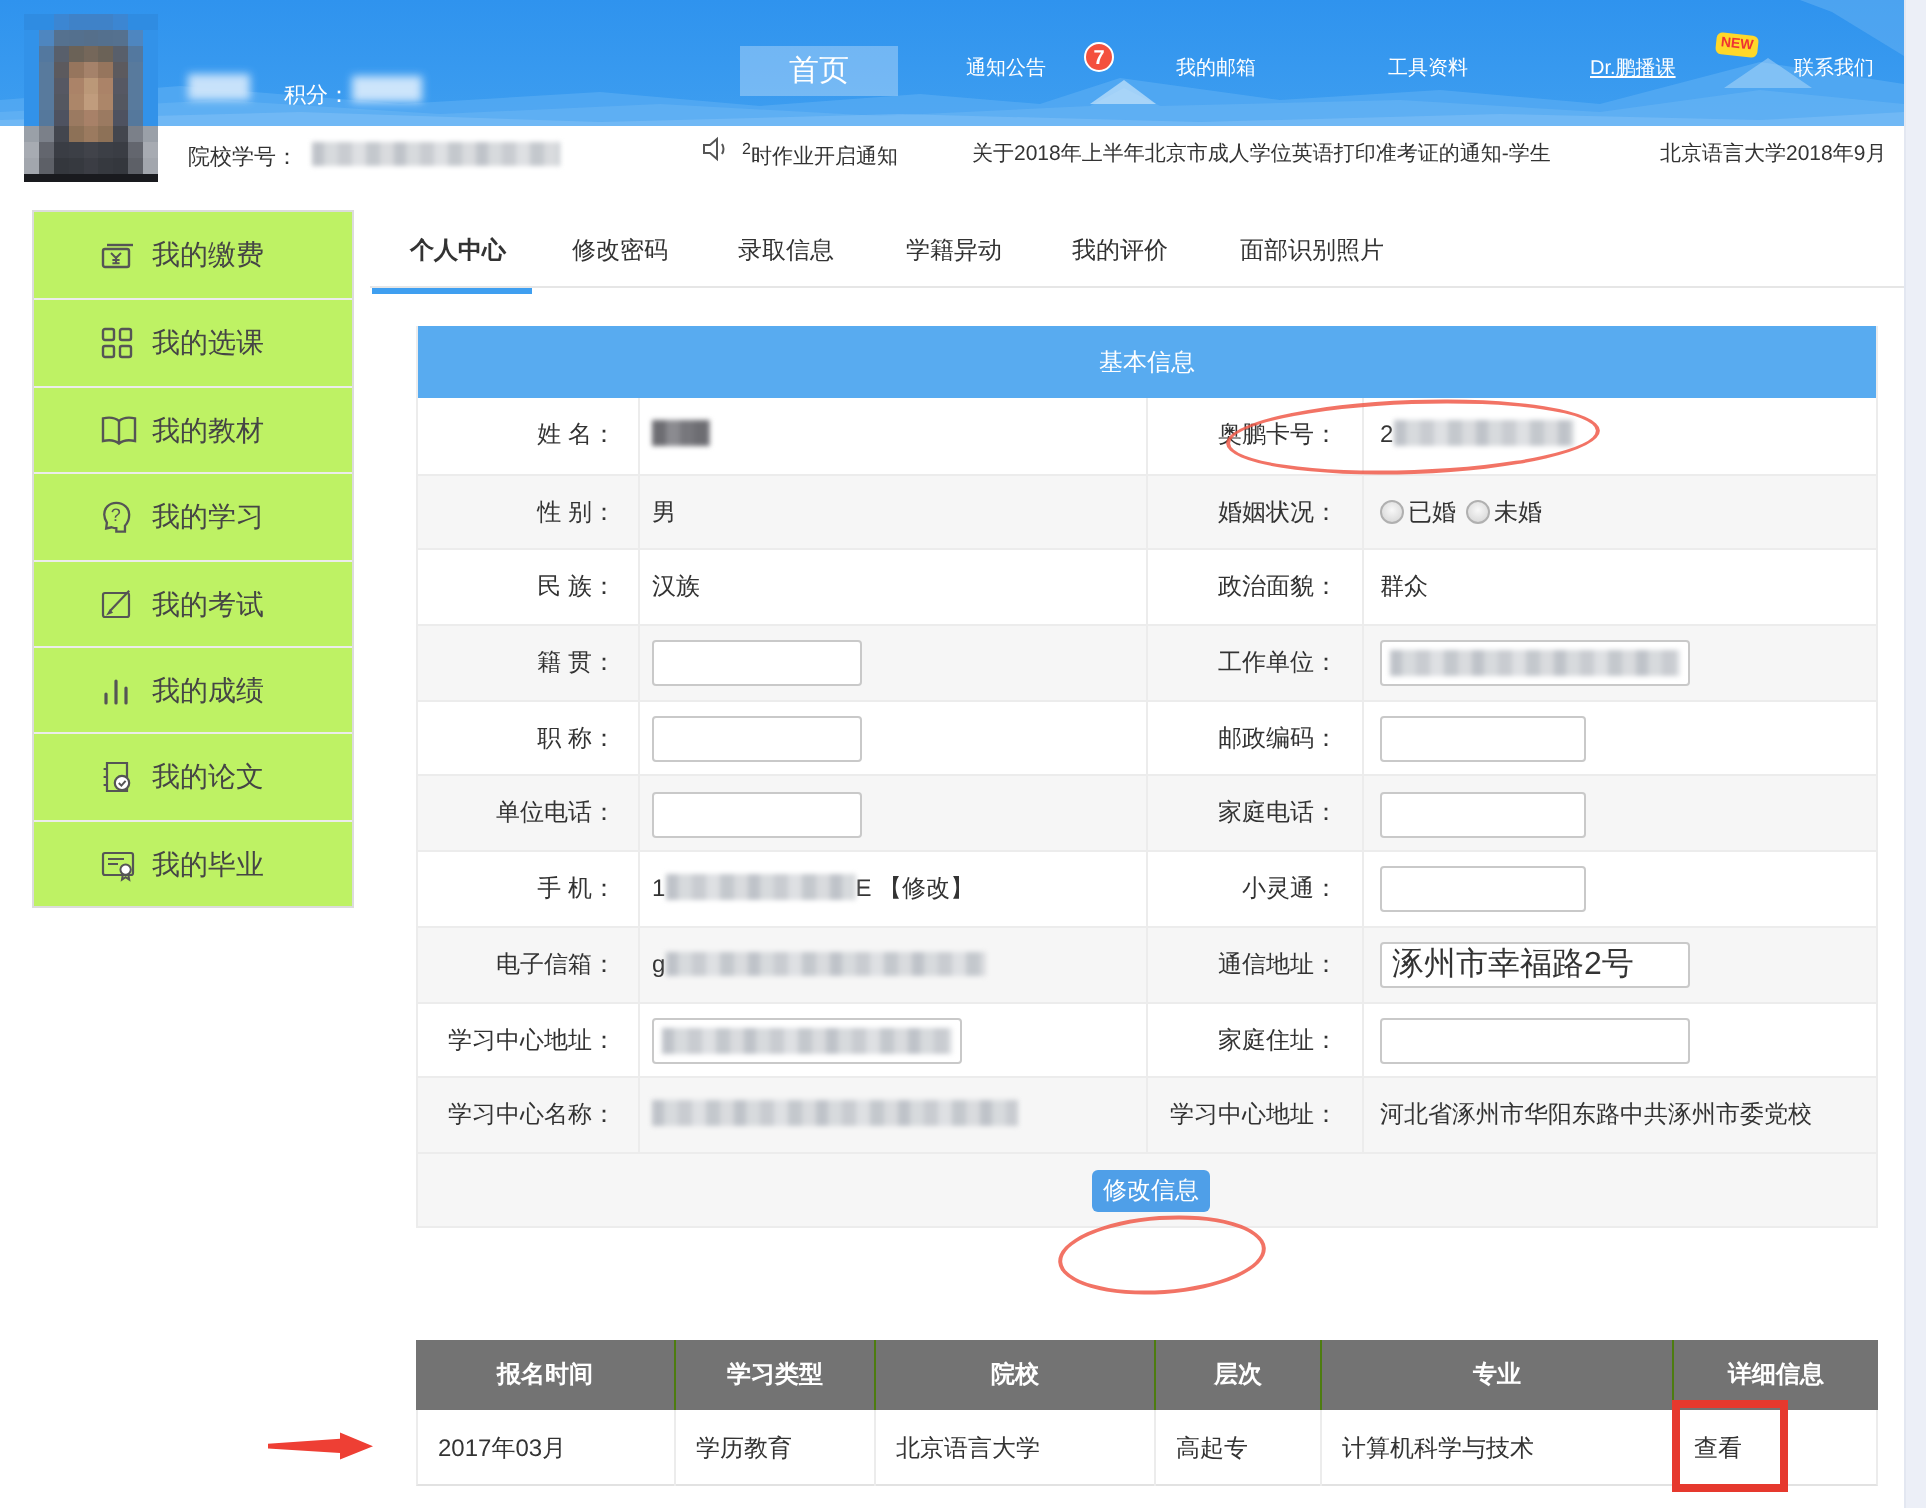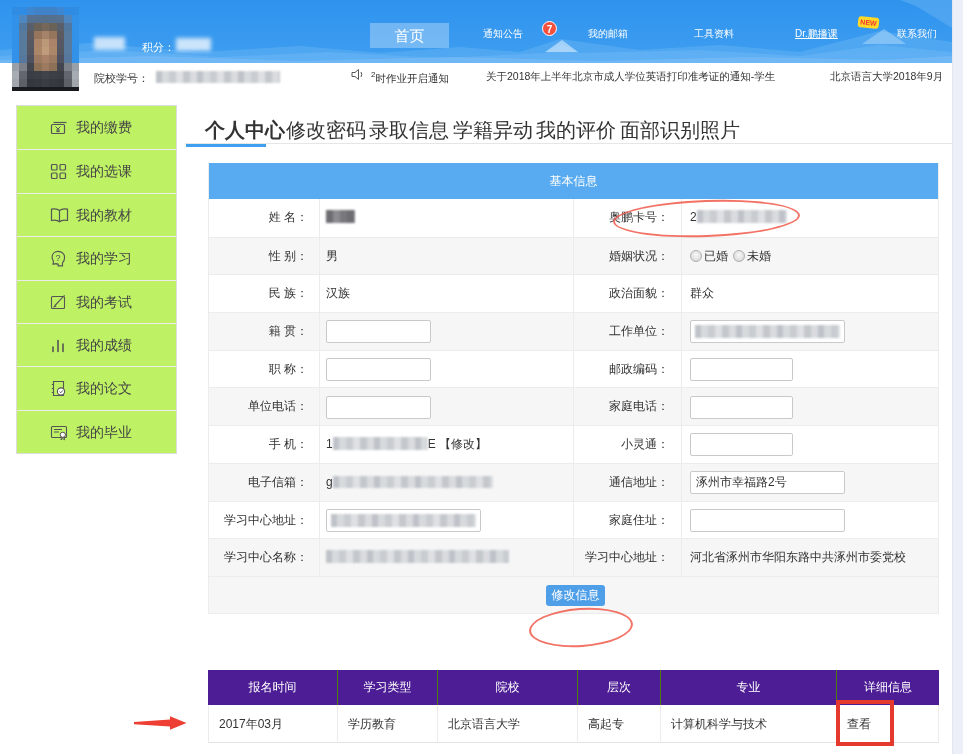--- a/index.html
+++ b/index.html
@@ -47,21 +47,21 @@
   
   #side { position:absolute; left:16px; top:105px; width:161px; height:349px;
     border:1px solid #dcdcdc; background:#bef264; }
   .sitem { position:relative; height:43.4px; border-top:1px solid #ececec; }
   .sitem:first-child { border-top:none; }
   .sitem svg { position:absolute; left:33px; top:13px; }
   .sitem span { position:absolute; left:59px; top:13px; font-size:14px; color:#454545; }
 
   
   #tabs { position:absolute; left:0; top:117px; width:952px; }
-  .tab { position:absolute; top:0; font-size:20px; color:#333; white-space:nowrap; }
+  .tab { position:absolute; top:0; font-size:12px; color:#333; white-space:nowrap; }
   #tabline { position:absolute; left:185px; top:143px; width:767px; height:1px; background:#e6e6e6; }
   #tabblue { position:absolute; left:186px; top:144px; width:80px; height:2.5px; background:#3f9ff0; }
 
   
   #tbl { position:absolute; left:208px; top:163px; width:731px;
     border-left:1px solid #ececec; border-right:1px solid #ececec; border-bottom:1px solid #ececec; }
   #tblhead { height:36px; background:#58abf0; color:#fff; font-size:12px;
     text-align:center; line-height:37px; }
   .trow { position:relative; height:37.7px; border-top:1px solid #ececec; background:#fff; }
   .trow:nth-child(2) { border-top:none; }
@@ -79,21 +79,21 @@
   .w105 { width:105px; } .w155 { width:155px; } .w103 { width:103px; }
   .radio { display:inline-block; vertical-align:-2px; width:12px; height:12px; border-radius:50%;
     background:radial-gradient(circle at 50% 40%, #f8f8f8 0%, #ddd 70%, #b9b9b9 100%);
     border:1px solid #b0b0b0; margin-right:2px; }
   #btnrow { position:relative; height:37.4px; border-top:1px solid #ececec; background:#f6f6f6; }
   #btn { position:absolute; left:337px; top:8px; width:59px; height:21px; background:#4f9fe8;
     border-radius:3px; color:#fff; font-size:12px; text-align:center; line-height:21px; }
 
   
   #tbl2 { position:absolute; left:208px; top:670px; width:731px; }
-  #t2head { position:relative; height:35px; background:#4c1d95; }
+  #t2head { position:relative; height:35px; background:#737373;font-weight:bold; }
   #t2head div { position:absolute; top:0; height:35px; line-height:35px; text-align:center;
     color:#fff; font-size:12px; border-left:1px solid #4d7c0f; }
   #t2row { position:relative; height:38px; background:#fff; border-bottom:1px solid #e2e2e2;
     border-left:1px solid #ececec; border-right:1px solid #ececec; }
   #t2row div { position:absolute; top:0; height:38px; line-height:38px; font-size:12px;
     color:#333; border-left:1px solid #ececec; padding-left:10px; }
 
   
   #ell1 { position:absolute; left:613px; top:200px; width:187px; height:37px;
     border:2px solid rgba(240,90,74,.85); border-radius:50%; transform:rotate(-2deg); }
@@ -362,21 +362,21 @@
     <div class="trow">
       <div class="lab1">手 机：</div>
       <div class="val1">1<span class="mosaic" style="display:inline-block;width:95px;height:13px;vertical-align:-2px;"></span>E 【修改】</div>
       <div class="lab2">小灵通：</div>
       <div class="val2"><span class="inp w103"></span></div>
     </div>
     <div class="trow g">
       <div class="lab1">电子信箱：</div>
       <div class="val1">g<span class="mosaic" style="display:inline-block;width:160px;height:12px;vertical-align:-2px;"></span></div>
       <div class="lab2">通信地址：</div>
-      <div class="val2"><span class="inp w155" style="line-height:21px;padding-left:5px;font-size:12px;">涿州市幸福路2号</span></div>
+      <div class="val2"><span class="inp w155" style="line-height:21px;padding-left:5px;font-size:16px;">涿州市幸福路2号</span></div>
     </div>
     <div class="trow">
       <div class="lab1">学习中心地址：</div>
       <div class="val1"><span class="inp w155"><span class="mosaic" style="display:block;margin:4px 4px;height:13px;"></span></span></div>
       <div class="lab2">家庭住址：</div>
       <div class="val2"><span class="inp w155"></span></div>
     </div>
     <div class="trow g">
       <div class="lab1">学习中心名称：</div>
       <div class="val1"><span class="mosaic" style="display:inline-block;width:183px;height:13px;vertical-align:-2px;"></span></div>

